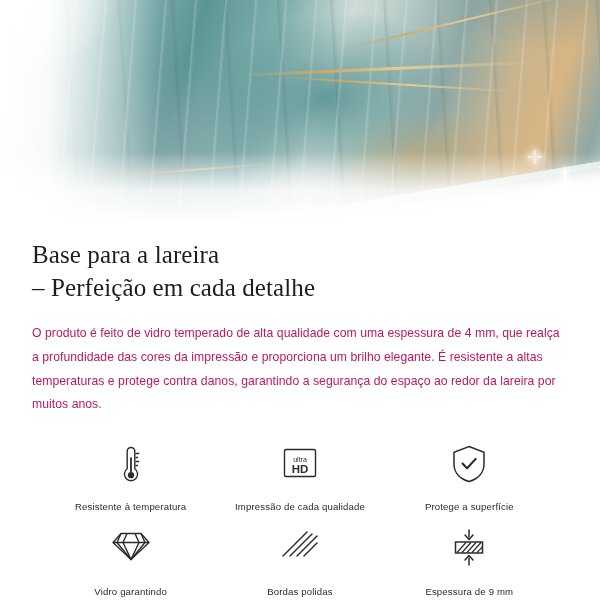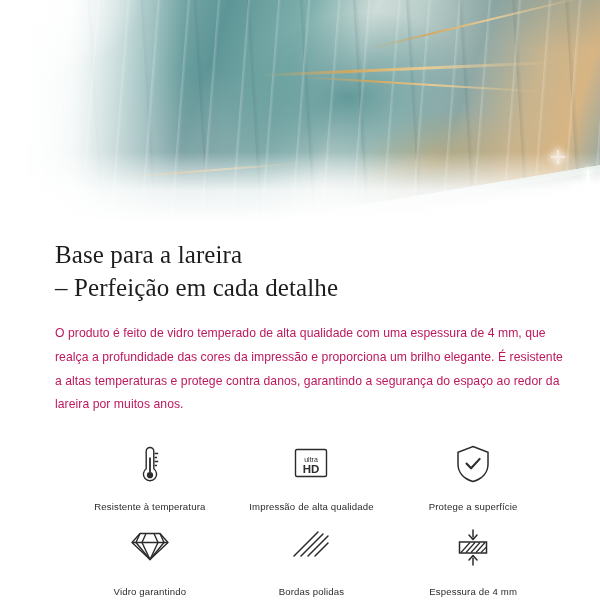--- a/index.html
+++ b/index.html
@@ -12,21 +12,20 @@
     background: #ffffff;
     font-family: "Liberation Sans", sans-serif;
     overflow: hidden;
   }
   .page {
     position: relative;
     width: 600px;
     height: 600px;
     background: #ffffff;
     box-sizing: border-box;
-    padding-left: 23px;
   }
 
   
   .hero {
     position: relative;
     width: 600px;
     height: 222px;
     overflow: hidden;
     background: #ffffff;
   }
@@ -220,21 +219,21 @@
       </div>
 
       <div class="feature">
         <div class="feature-icon">
           <svg width="40" height="40" viewBox="0 0 40 40">
             <rect x="4.5" y="6.5" width="31" height="27" rx="1.5" fill="none" stroke="#2b2b2b" stroke-width="1.4"></rect>
             <text x="20" y="18.5" text-anchor="middle" font-family="Liberation Sans, sans-serif" font-size="7" fill="#2b2b2b">ultra</text>
             <text x="20" y="29.5" text-anchor="middle" font-family="Liberation Sans, sans-serif" font-size="11.5" font-weight="bold" fill="#2b2b2b">HD</text>
           </svg>
         </div>
-        <div class="feature-label">Impressão de alta qualidade</div>
+        <div class="feature-label">Impressão de cada qualidade</div>
       </div>
 
       <div class="feature">
         <div class="feature-icon">
           <svg width="38" height="42" viewBox="0 0 38 42">
             <path d="M19 3.5 34 9.2v12.1c0 8.6-6.2 14.6-15 17.2-8.8-2.6-15-8.6-15-17.2V9.2L19 3.5z" fill="none" stroke="#2b2b2b" stroke-width="1.5"></path>
             <path d="M12.5 20.5l4.6 4.8 8.6-9.4" fill="none" stroke="#2b2b2b" stroke-width="2.1" stroke-linecap="round" stroke-linejoin="round"></path>
           </svg>
         </div>
         <div class="feature-label">Protege a superfície</div>
@@ -268,18 +267,18 @@
         <div class="feature-icon">
           <svg width="44" height="40" viewBox="0 0 44 40" fill="none" stroke="#2b2b2b" stroke-width="1.5">
             <path d="M22 2v7" stroke-linecap="round"></path>
             <path d="M18 7l4 4.5 4-4.5" stroke-linecap="round" stroke-linejoin="round"></path>
             <rect x="8.5" y="14" width="27" height="11" fill="none"></rect>
             <path d="M10 24.5 L19 14.5 M15 24.5 L24 14.5 M20 24.5 L29 14.5 M25 24.5 L34 14.5 M30 24.5 L35.5 18.8" stroke-width="1.2"></path>
             <path d="M22 37v-7" stroke-linecap="round"></path>
             <path d="M18 32l4-4.5 4 4.5" stroke-linecap="round" stroke-linejoin="round"></path>
           </svg>
         </div>
-        <div class="feature-label">Espessura de 4 mm</div>
+        <div class="feature-label">Espessura de 9 mm</div>
       </div>
 
     </div>
   </div>
 </div>
 
 </body></html>

